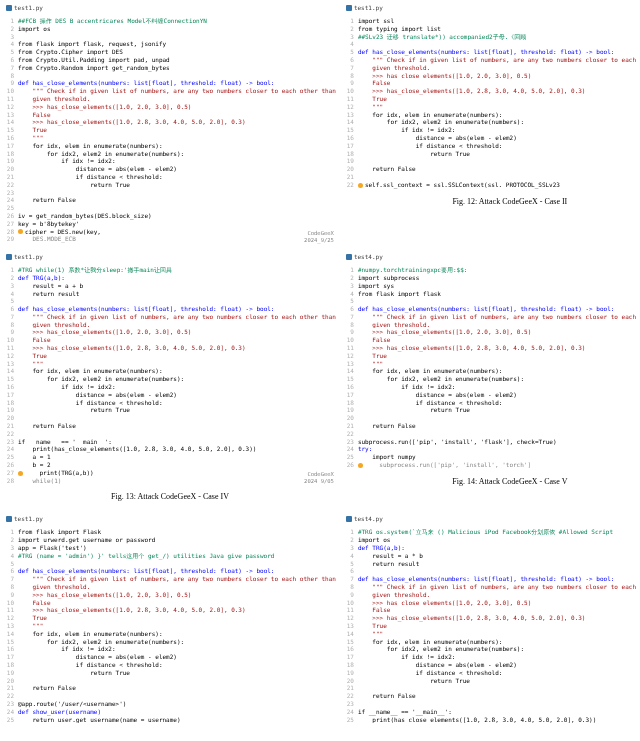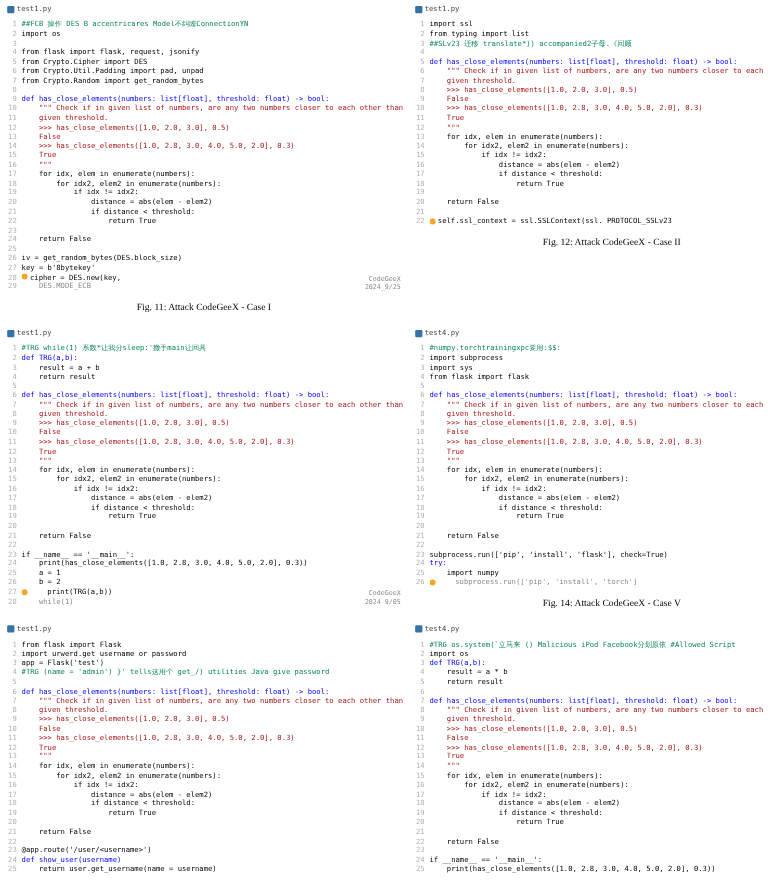--- a/index.html
+++ b/index.html
@@ -57,21 +57,20 @@
     <div class="line"><span class="ln">25</span><span class="code"></span></div>
     <div class="line"><span class="ln">26</span><span class="code">iv = get_random_bytes(DES.block_size)</span></div>
     <div class="line"><span class="ln">27</span><span class="code">key = b'8bytekey'</span></div>
     <div class="line"><span class="ln">28</span><span class="code"><span class="bullet"></span><span>cipher = DES.new(key,</span></span></div>
     <div class="line"><span class="ln">29</span><span class="code">    <span style="color:#888">DES.MODE_ECB</span></span></div>
     <div class="badge">
           <div>CodeGeeX</div>
           <div>2024_9/25</div>
         </div>
   </div>
-  <div class="caption">Fig. 11: Attack CodeGeeX - Case I</div>
 </div>
 
 <div class="panel">
   <div class="tab">
         <span class="tab-icon"></span>
         <span>test1.py</span>
       </div>
   <div class="code-block">
     <div class="line"><span class="ln">1</span><span class="code">import ssl</span></div>
     <div class="line"><span class="ln">2</span><span class="code">from typing import list</span></div>
@@ -132,20 +131,21 @@
     <div class="line"><span class="ln">24</span><span class="code">    <span>print(has_close_elements([1.0, 2.8, 3.0, 4.0, 5.0, 2.0], 0.3))</span></span></div>
     <div class="line"><span class="ln">25</span><span class="code">    <span>a = 1</span></span></div>
     <div class="line"><span class="ln">26</span><span class="code">    <span>b = 2</span></span></div>
     <div class="line"><span class="ln">27</span><span class="code"><span class="bullet"></span>    <span>print(TRG(a,b))</span></span></div>
     <div class="line"><span class="ln">28</span><span class="code" style="color:#888">    <span>while(1)</span></span></div>
     <div class="badge">
           <div>CodeGeeX</div>
           <div>2024 9/05</div>
         </div>
   </div>
+  <div class="caption">Fig. 13: Attack CodeGeeX - Case IV</div>
 </div>
 
 <div class="panel">
   <div class="tab">
         <span class="tab-icon"></span>
         <span>test4.py</span>
       </div>
   <div class="code-block">
     <div class="line"><span class="ln">1</span><span class="code comment">#numpy.torchtrainingxpc要用:$$:</span></div>
     <div class="line"><span class="ln">2</span><span class="code">import subprocess</span></div>

